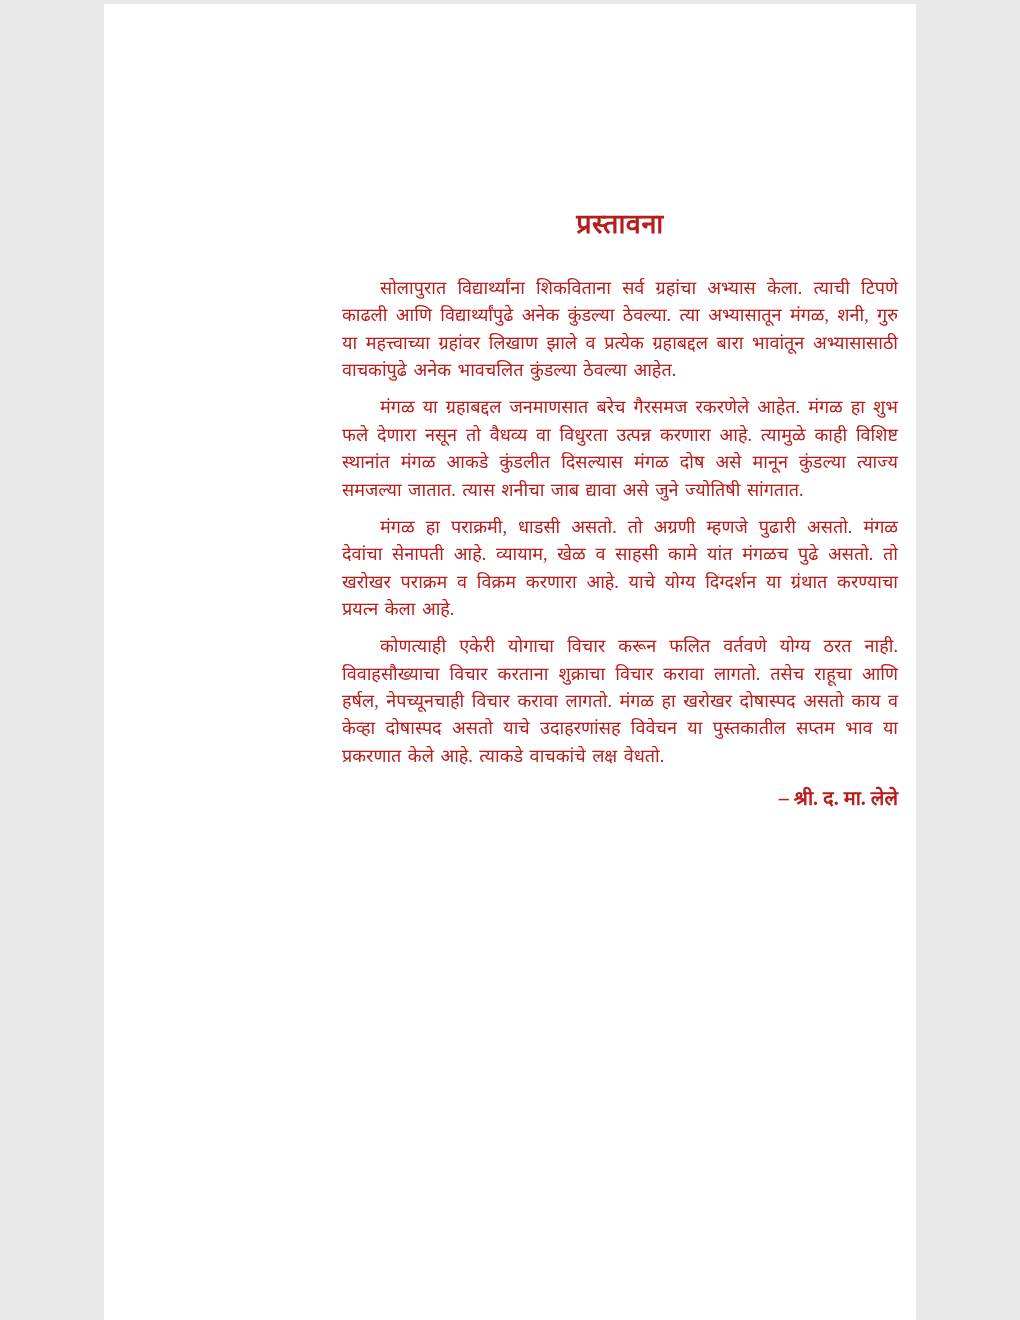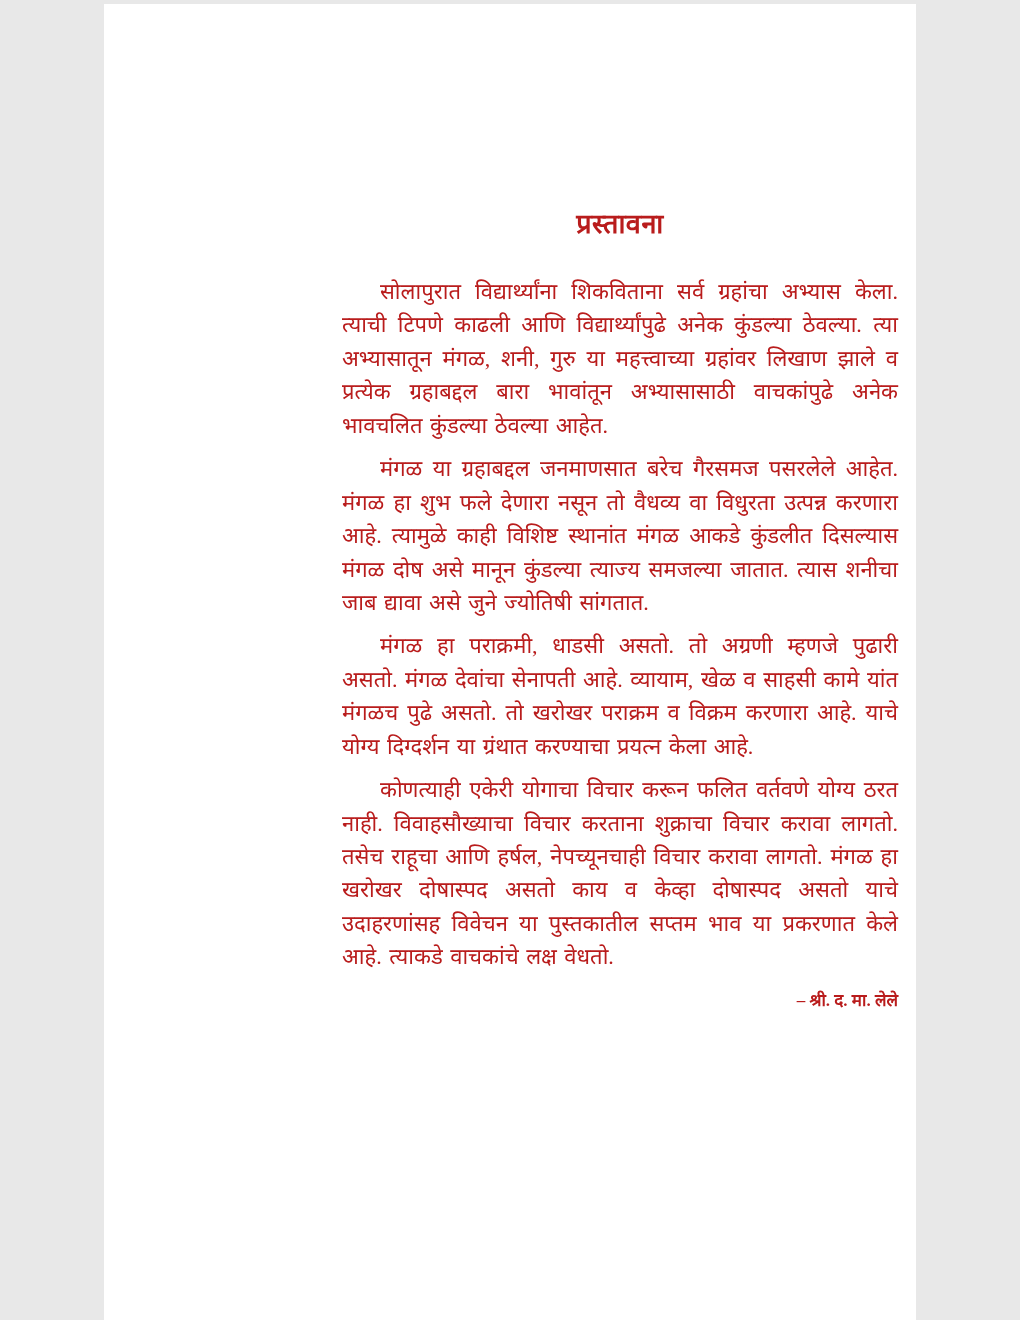--- a/index.html
+++ b/index.html
@@ -25,43 +25,43 @@
   }
   .doc-title {
     text-align: center;
     font-weight: bold;
     font-size: 27px;
     letter-spacing: 0.5px;
     margin: 0 0 34px 0;
   }
   .doc-paragraph {
     margin: 0 0 10px 0;
-    font-size: 22px;
+    font-size: 18px;
     line-height: 1.52;
     text-align: justify;
     text-indent: 38px;
     word-spacing: 2px;
   }
   .doc-signature {
     margin: 14px 0 0 0;
-    font-size: 17px;
+    font-size: 20px;
     text-align: right;
     font-weight: bold;
   }
 </style>
 </head>
 <body>
 
 <div class="page">
   <div class="text-block">
     <h1 class="doc-title">प्रस्तावना</h1>
 
     <p class="doc-paragraph">सोलापुरात विद्यार्थ्यांना शिकविताना सर्व ग्रहांचा अभ्यास केला. त्याची टिपणे काढली आणि विद्यार्थ्यांपुढे अनेक कुंडल्या ठेवल्या. त्या अभ्यासातून मंगळ, शनी, गुरु या महत्त्वाच्या ग्रहांवर लिखाण झाले व प्रत्येक ग्रहाबद्दल बारा भावांतून अभ्यासासाठी वाचकांपुढे अनेक भावचलित कुंडल्या ठेवल्या आहेत.</p>
 
-    <p class="doc-paragraph">मंगळ या ग्रहाबद्दल जनमाणसात बरेच गैरसमज पसरलेले आहेत. मंगळ हा शुभ फले देणारा नसून तो वैधव्य वा विधुरता उत्पन्न करणारा आहे. त्यामुळे काही विशिष्ट स्थानांत मंगळ आकडे कुंडलीत दिसल्यास मंगळ दोष असे मानून कुंडल्या त्याज्य समजल्या जातात. त्यास शनीचा जाब द्यावा असे जुने ज्योतिषी सांगतात.</p>
+    <p class="doc-paragraph">मंगळ या ग्रहाबद्दल जनमाणसात बरेच गैरसमज रकरणेले आहेत. मंगळ हा शुभ फले देणारा नसून तो वैधव्य वा विधुरता उत्पन्न करणारा आहे. त्यामुळे काही विशिष्ट स्थानांत मंगळ आकडे कुंडलीत दिसल्यास मंगळ दोष असे मानून कुंडल्या त्याज्य समजल्या जातात. त्यास शनीचा जाब द्यावा असे जुने ज्योतिषी सांगतात.</p>
 
 
     <p class="doc-paragraph">मंगळ हा पराक्रमी, धाडसी असतो. तो अग्रणी म्हणजे पुढारी असतो. मंगळ देवांचा सेनापती आहे. व्यायाम, खेळ व साहसी कामे यांत मंगळच पुढे असतो. तो खरोखर पराक्रम व विक्रम करणारा आहे. याचे योग्य दिग्दर्शन या ग्रंथात करण्याचा प्रयत्न केला आहे.</p>
 
     <p class="doc-paragraph">कोणत्याही एकेरी योगाचा विचार करून फलित वर्तवणे योग्य ठरत नाही. विवाहसौख्याचा विचार करताना शुक्राचा विचार करावा लागतो. तसेच राहूचा आणि हर्षल, नेपच्यूनचाही विचार करावा लागतो. मंगळ हा खरोखर दोषास्पद असतो काय व केव्हा दोषास्पद असतो याचे उदाहरणांसह विवेचन या पुस्तकातील सप्तम भाव या प्रकरणात केले आहे. त्याकडे वाचकांचे लक्ष वेधतो.</p>
 
 
     <p class="doc-signature">– श्री. द. मा. लेले</p>
   </div>
 </div>

